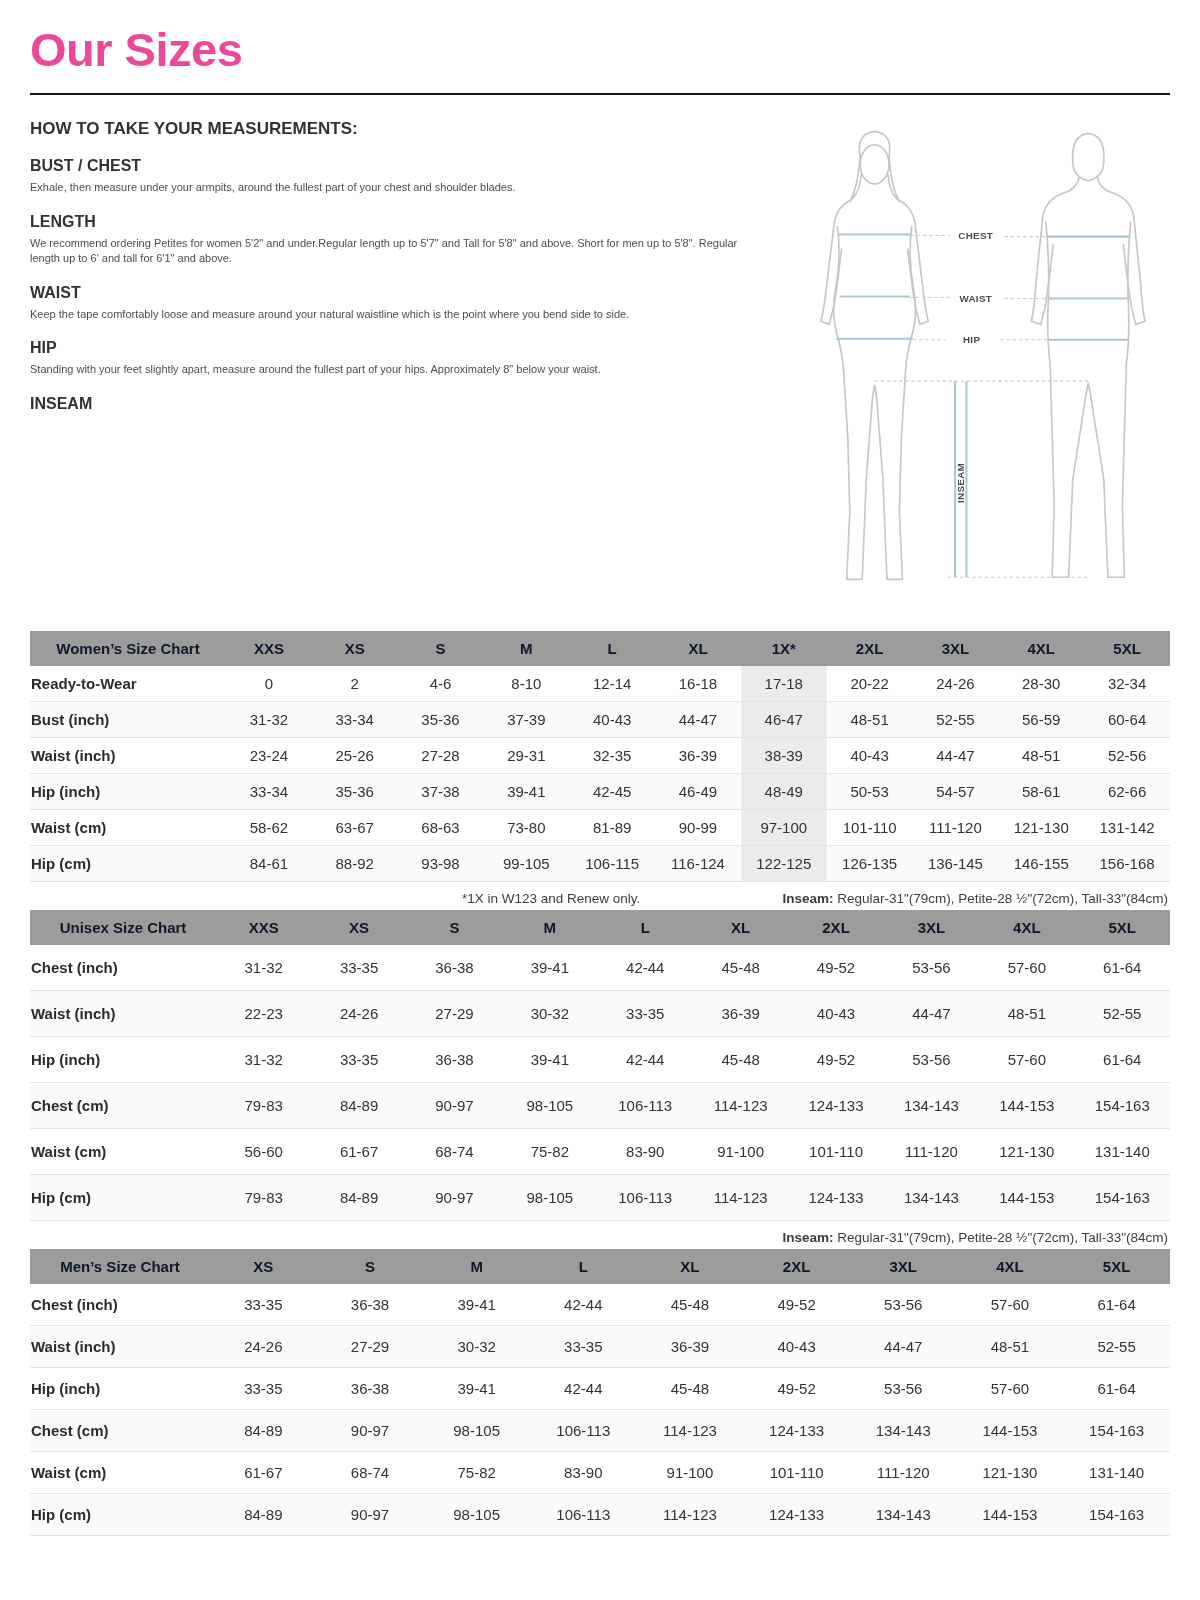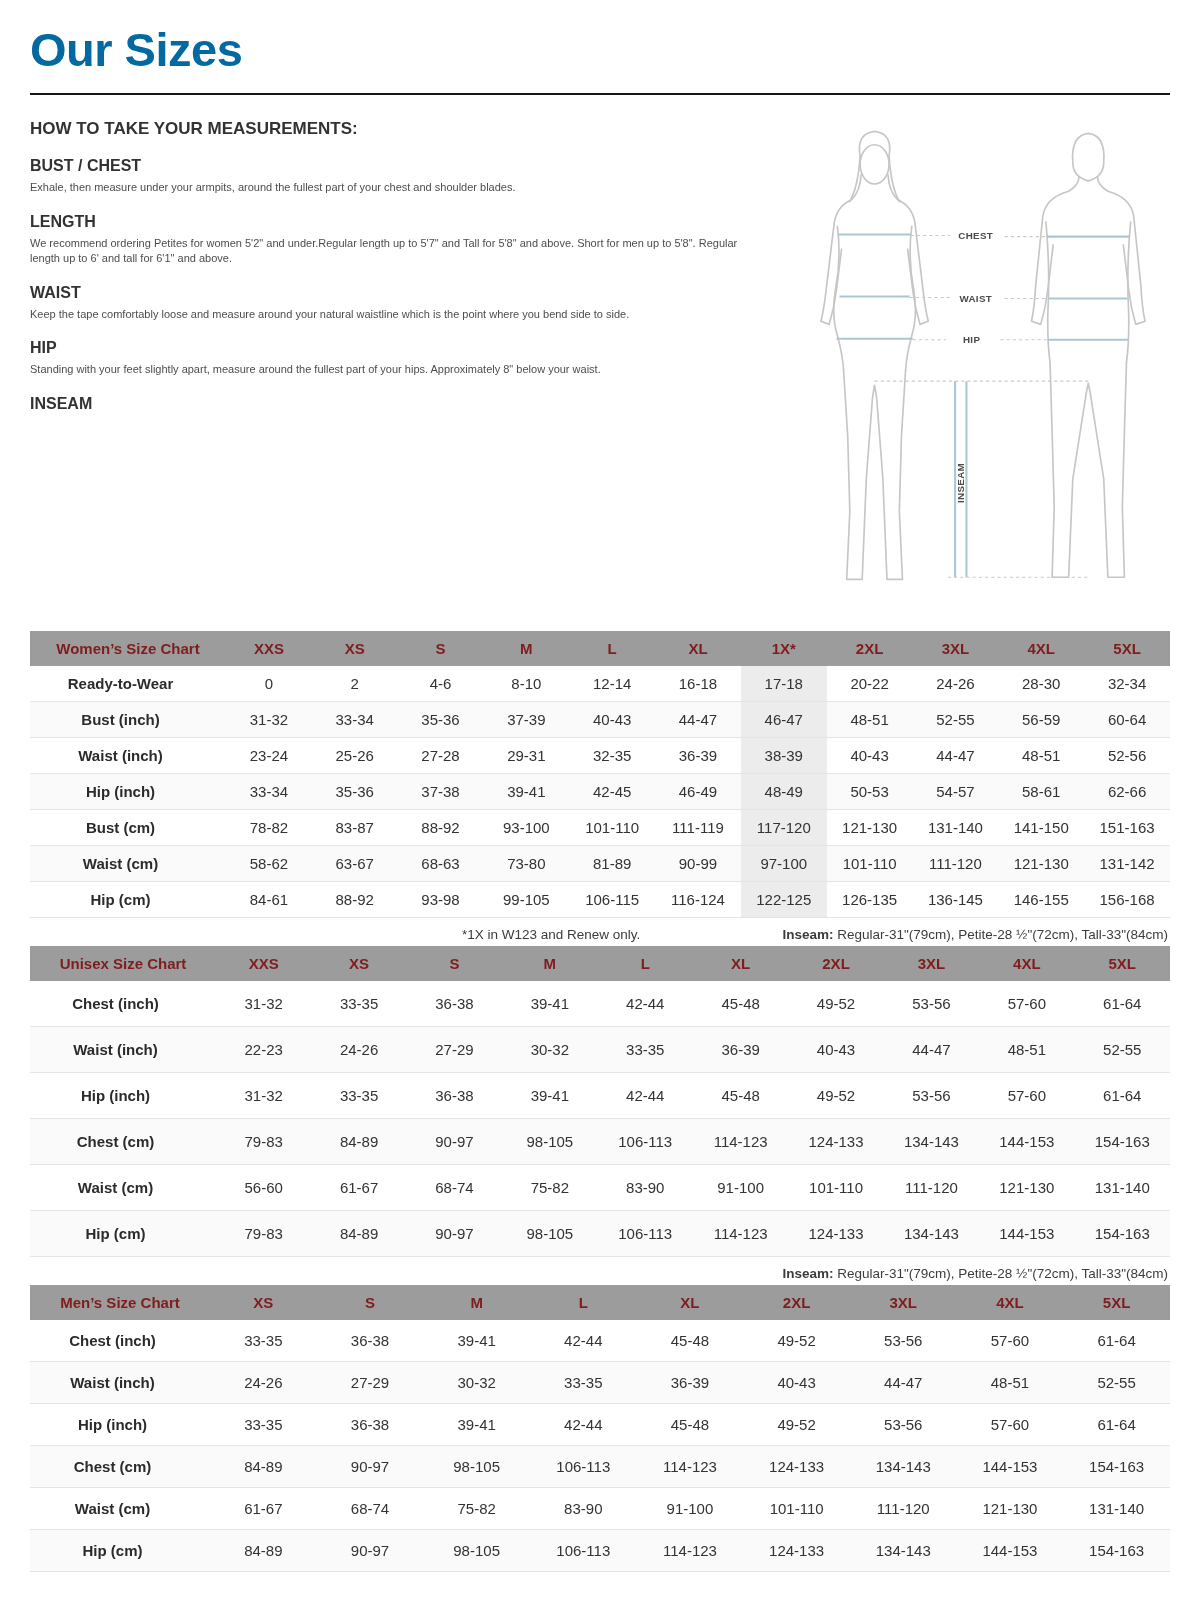--- a/index.html
+++ b/index.html
@@ -7,21 +7,21 @@
   body {
     width: 1200px;
     font-family: "Liberation Sans", sans-serif;
     color: #454545;
   }
   .page { padding: 22px 30px 18px; }
 
   .page-title {
     font-size: 47px;
     font-weight: bold;
-    color: #0369a1;
+    color: #ec4899;
     margin: 0 0 16px 0;
     letter-spacing: -0.5px;
   }
   .title-rule {
     border: none;
     border-top: 2px solid #161616;
     margin: 0 0 24px 0;
   }
 
   .top-section { display: flex; justify-content: space-between; }
@@ -33,30 +33,30 @@
 
   .figure-box { width: 372px; padding-top: 2px; }
   .figure-box svg { display: block; }
   .diagram-label { font-family: "Liberation Sans", sans-serif; font-size: 9.5px; font-weight: bold; fill: #4a4a4a; letter-spacing: 0.3px; }
 
   .chart { }
   .chart:first-of-type { margin-top: 30px; }
   table { width: 100%; border-collapse: collapse; table-layout: fixed; }
   thead th {
     background: #9c9c9c;
-    color: #7f1d1d;
+    color: #0f172a;
     font-size: 15px;
     font-weight: bold;
     padding: 9px 3px;
     text-align: center;
   }
   tbody tr { border-bottom: 1px solid #e4e4e4; }
   tbody tr:nth-child(even) { background: #fafafa; }
   tbody th.label {
-    text-align: center;
+    text-align: left;
     padding-right: 16px;
     font-size: 15px;
     color: #2b2b2b;
     font-weight: bold;
   }
   tbody td { text-align: center; font-size: 15px; color: #333333; }
   td.hl { background: #ececec; }
   .t0 thead th:first-child, .t0 tbody th.label { width: 196px; }
   .t1 thead th:first-child, .t1 tbody th.label { width: 186px; }
   .t2 thead th:first-child, .t2 tbody th.label { width: 180px; }
@@ -233,34 +233,20 @@
             <td>39-41</td>
             <td>42-45</td>
             <td>46-49</td>
             <td class="hl">48-49</td>
             <td>50-53</td>
             <td>54-57</td>
             <td>58-61</td>
             <td>62-66</td>
           </tr>
           <tr>
-            <th class="label">Bust (cm)</th>
-            <td>78-82</td>
-            <td>83-87</td>
-            <td>88-92</td>
-            <td>93-100</td>
-            <td>101-110</td>
-            <td>111-119</td>
-            <td class="hl">117-120</td>
-            <td>121-130</td>
-            <td>131-140</td>
-            <td>141-150</td>
-            <td>151-163</td>
-          </tr>
-          <tr>
             <th class="label">Waist (cm)</th>
             <td>58-62</td>
             <td>63-67</td>
             <td>68-63</td>
             <td>73-80</td>
             <td>81-89</td>
             <td>90-99</td>
             <td class="hl">97-100</td>
             <td>101-110</td>
             <td>111-120</td>

